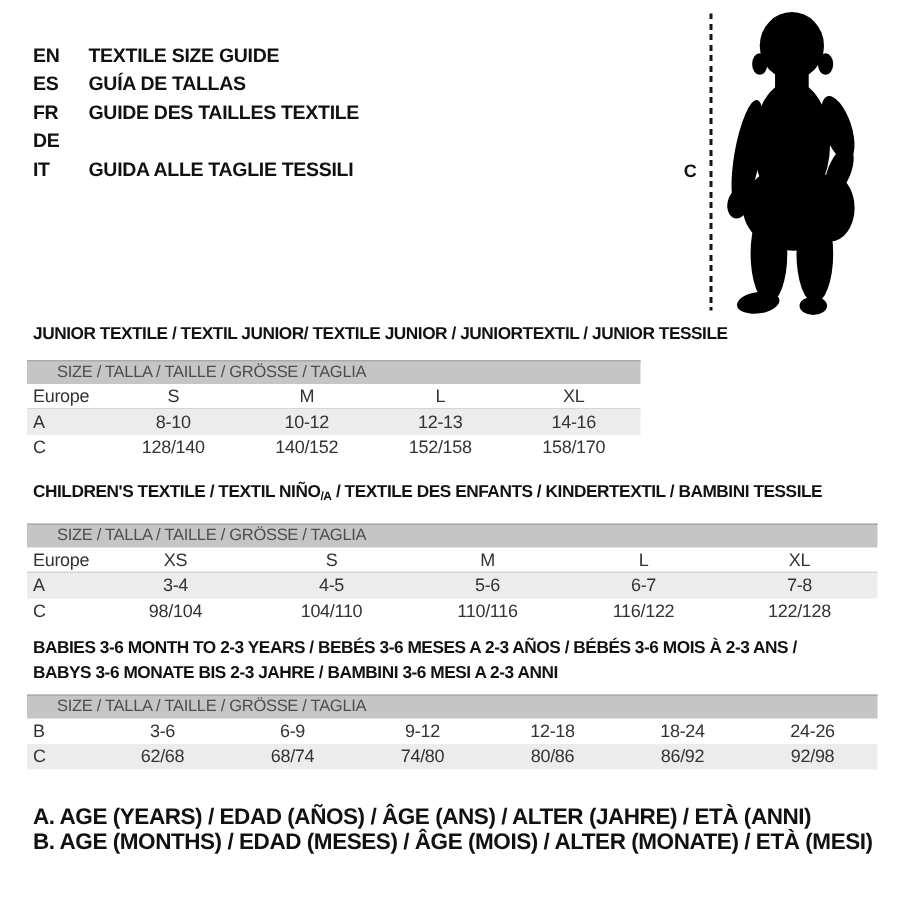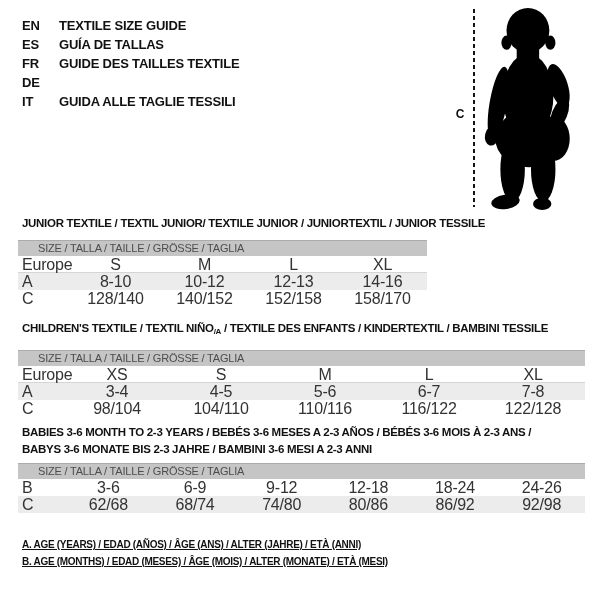--- a/index.html
+++ b/index.html
@@ -4,21 +4,21 @@
 <style>
   * { margin:0; padding:0; box-sizing:border-box; }
   html,body { width:600px; height:600px; }
   body {
     position:relative; overflow:hidden; background:#ffffff;
     font-family:"Liberation Sans","DejaVu Sans",sans-serif;
     color:#111; letter-spacing:-0.2px;
   }
 
   
-  .lang-list { position:absolute; left:22px; top:16px; }
+  .lang-list { position:absolute; left:22px; top:27px; }
   .lang-row  { display:flex; line-height:19px; }
   .lang-code { width:37px; font-size:13px; font-weight:bold; }
   .lang-title{ font-size:13px; font-weight:bold; white-space:nowrap; }
 
   
   .measure-line {
     position:absolute; left:473px; top:9px; width:2px; height:198px;
     background:repeating-linear-gradient(to bottom,#141414 0 4px,transparent 4px 7px);
   }
   .measure-label {
@@ -41,31 +41,31 @@
   .tbl-title sub.nino { font-size:8px; vertical-align:-2px; }
 
   .size-bar {
     height:16px; line-height:15px; margin-top:10px;
     background:#c5c5c5; border-top:1px solid #ababab;
     color:#4d4d4d; font-size:11px; padding-left:20px; letter-spacing:-0.2px;
   }
   .tbl-2 .size-bar { margin-top:11px; }
   .tbl-3 .size-bar { margin-top:5px; }
 
-  .row { display:flex; height:17px; line-height:17px; font-size:16px; color:#333; }
+  .row { display:flex; height:17px; line-height:17px; font-size:12px; color:#333; }
   .row.shaded { background:#ececec; }
   .row.hairline { border-bottom:1px solid #d5d5d5; }
   .lbl { padding-left:4px; }
   .tbl-1 .lbl { width:53px; }
   .tbl-2 .lbl, .tbl-3 .lbl { width:47px; }
   .cell { flex:1; text-align:center; }
 
   
   .footnotes { position:absolute; left:22px; top:536px; }
-  .footnote { font-size:10px; font-weight:bold; line-height:17px; white-space:nowrap; letter-spacing:-0.3px;text-decoration:underline; }
+  .footnote { font-size:15px; font-weight:bold; line-height:17px; white-space:nowrap; letter-spacing:-0.3px; }
 </style>
 </head>
 <body>
 
 <div class="lang-list">
   <div class="lang-row">
     <span class="lang-code">EN</span>
     <span class="lang-title">TEXTILE SIZE GUIDE</span>
   </div>
   <div class="lang-row">

